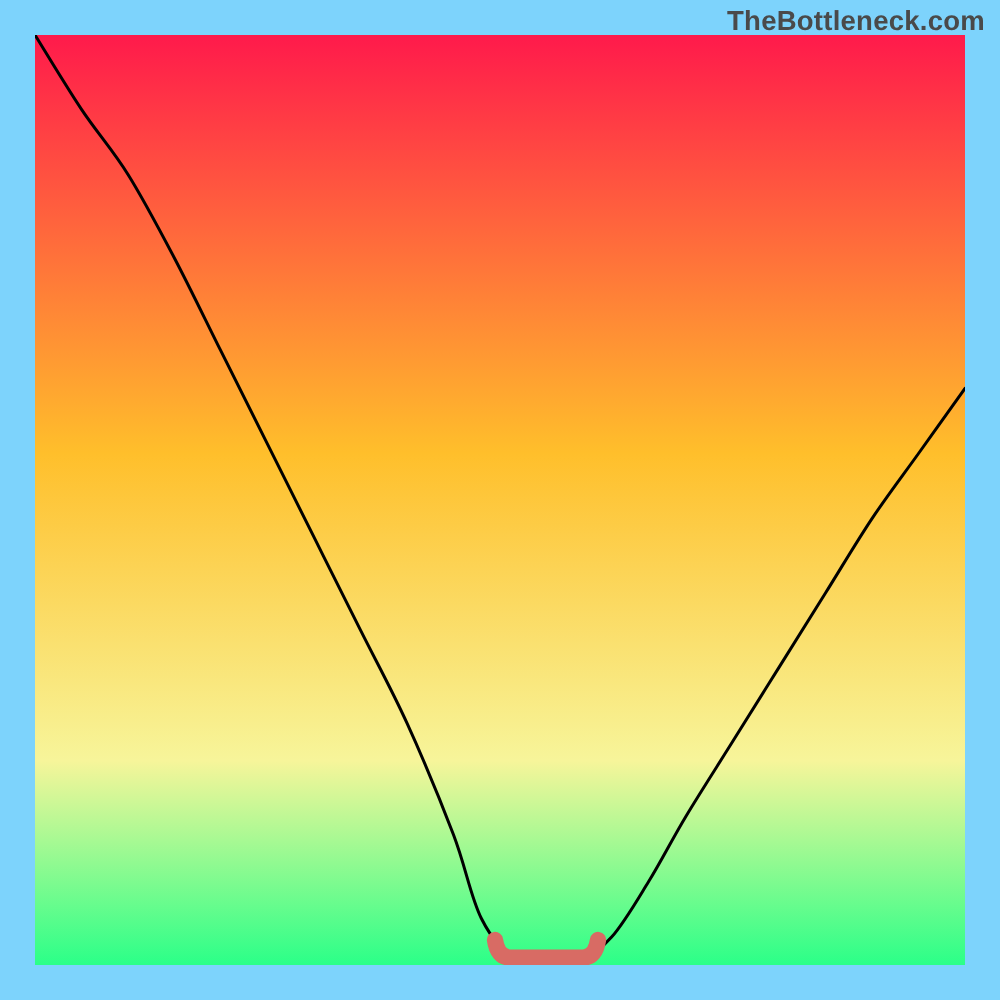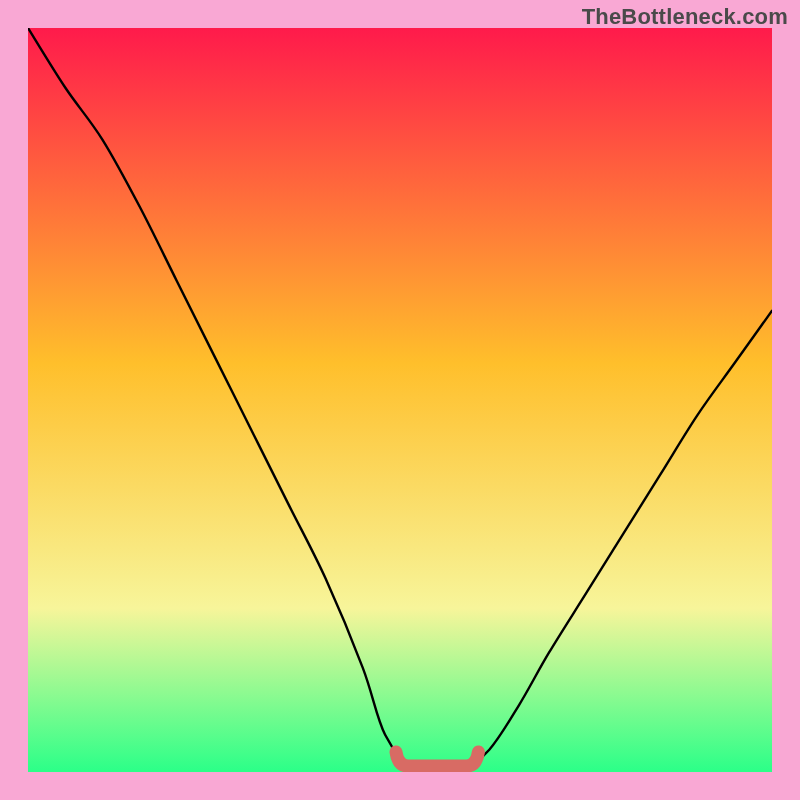--- a/index.html
+++ b/index.html
@@ -8,21 +8,21 @@
     width: 800px;
     height: 800px;
     background: #000;
     font-family: Arial, Helvetica, sans-serif;
     overflow: hidden;
   }
   .frame {
     position: relative;
     width: 800px;
     height: 800px;
-    background: #f9a8d4;
+    background: #7dd3fc;
   }
   .watermark {
     position: absolute;
     top: 4px;
     right: 12px;
     color: #4a4a4a;
     font-size: 22px;
     font-weight: 600;
     letter-spacing: 0.2px;
     z-index: 10;

